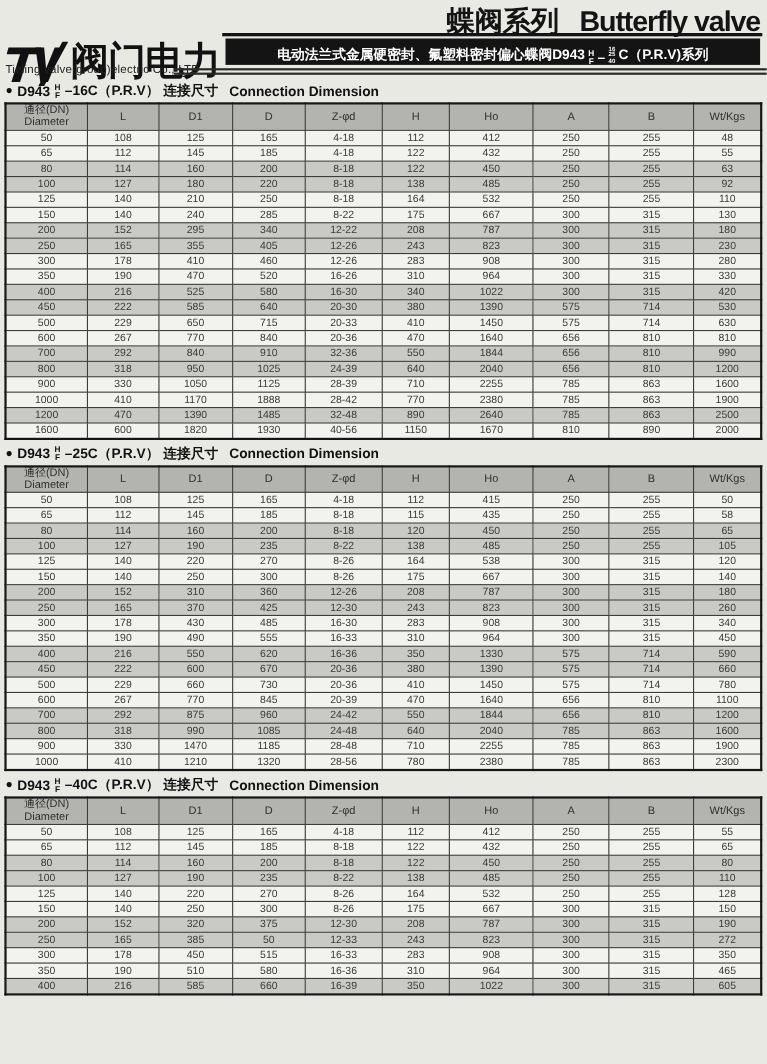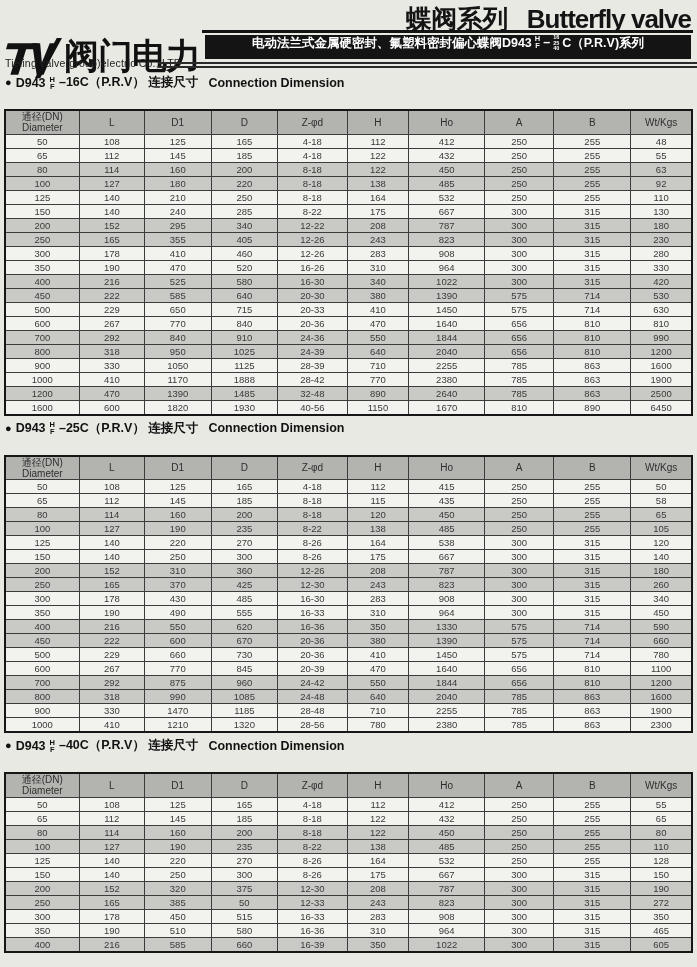--- a/index.html
+++ b/index.html
@@ -17,21 +17,21 @@
   .page-title {
     position:absolute; top:2px; right:6px;
     font-size:26px; font-weight:bold; letter-spacing:-0.5px;
     white-space:nowrap; color:#141414;
   }
   .page-title .en { margin-left:19px; letter-spacing:-1px; }
   .title-rule { position:absolute; top:30px; left:202px; right:4px; height:3px; background:#141414; }
   .banner {
     position:absolute; top:35px; left:205px; width:486px; height:24px;
     background:#141414; color:#ffffff;
-    display:flex; align-items:flex-start; justify-content:center; gap:3px;
+    display:flex; align-items:flex-end; justify-content:center; gap:3px;
     font-size:12.5px; font-weight:bold; white-space:nowrap;
   }
   .banner .frac, .sec-title .frac {
     display:inline-flex; flex-direction:column; align-items:center;
     font-size:7.5px; line-height:7px; font-weight:bold;
   }
   .banner .sizes {
     display:inline-flex; flex-direction:column; align-items:center;
     font-size:5.5px; line-height:5.5px; font-weight:bold;
   }
@@ -51,21 +51,21 @@
   
   .content { position:absolute; top:71px; left:0; width:697px; }
   .sec-title {
     display:flex; align-items:center; gap:4px;
     font-size:12.5px; font-weight:bold; color:#111;
     padding:3px 0 2px 5px; white-space:nowrap;
   }
   .sec-title .bullet { font-size:11px; line-height:11px; }
   .sec-title .en { margin-left:6px; }
   table {
-    width:689px; margin:16px 4px 1px 4px;
+    width:689px; margin:0 4px 1px 4px;
     border-collapse:collapse;
     border:2px solid #161616;
     table-layout:fixed;
   }
   th {
     background:#b3b3af;
     font-size:10px; font-weight:normal; color:#2e2e2e;
     height:24px; text-align:center;
     border:1px solid #3c3c3c;
     line-height:11px;
@@ -325,21 +325,21 @@
           <td>1640</td>
           <td>656</td>
           <td>810</td>
           <td>810</td>
         </tr>
         <tr class="shade">
           <td>700</td>
           <td>292</td>
           <td>840</td>
           <td>910</td>
-          <td>24-36</td>
+          <td>32-36</td>
           <td>550</td>
           <td>1844</td>
           <td>656</td>
           <td>810</td>
           <td>990</td>
         </tr>
         <tr class="shade">
           <td>800</td>
           <td>318</td>
           <td>950</td>
@@ -390,21 +390,21 @@
         <tr>
           <td>1600</td>
           <td>600</td>
           <td>1820</td>
           <td>1930</td>
           <td>40-56</td>
           <td>1150</td>
           <td>1670</td>
           <td>810</td>
           <td>890</td>
-          <td>6450</td>
+          <td>2000</td>
         </tr>
       </tbody>
   </table>
 
   <div class="sec-title">
     <span class="bullet">●</span>
     <span>D943</span>
     <span class="frac">
       <span>H</span>
       <span>F</span>

